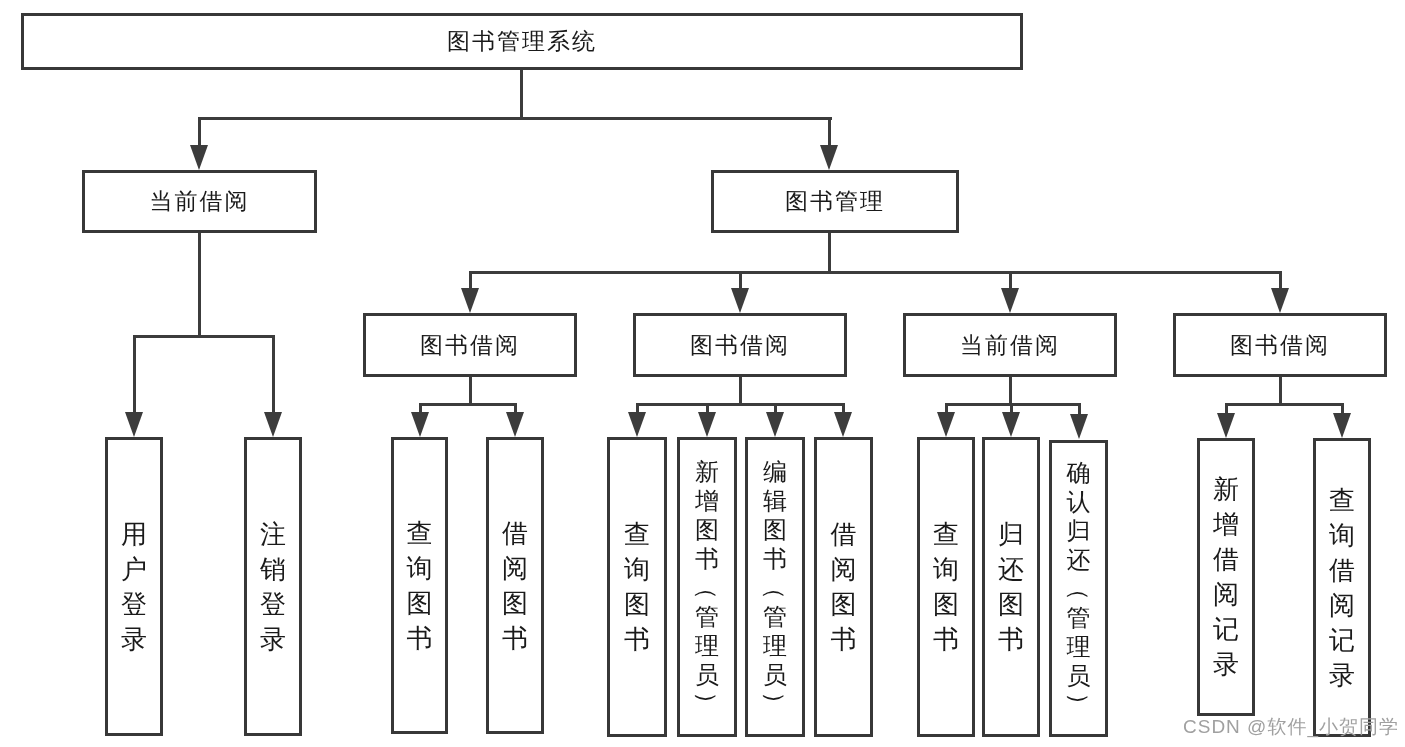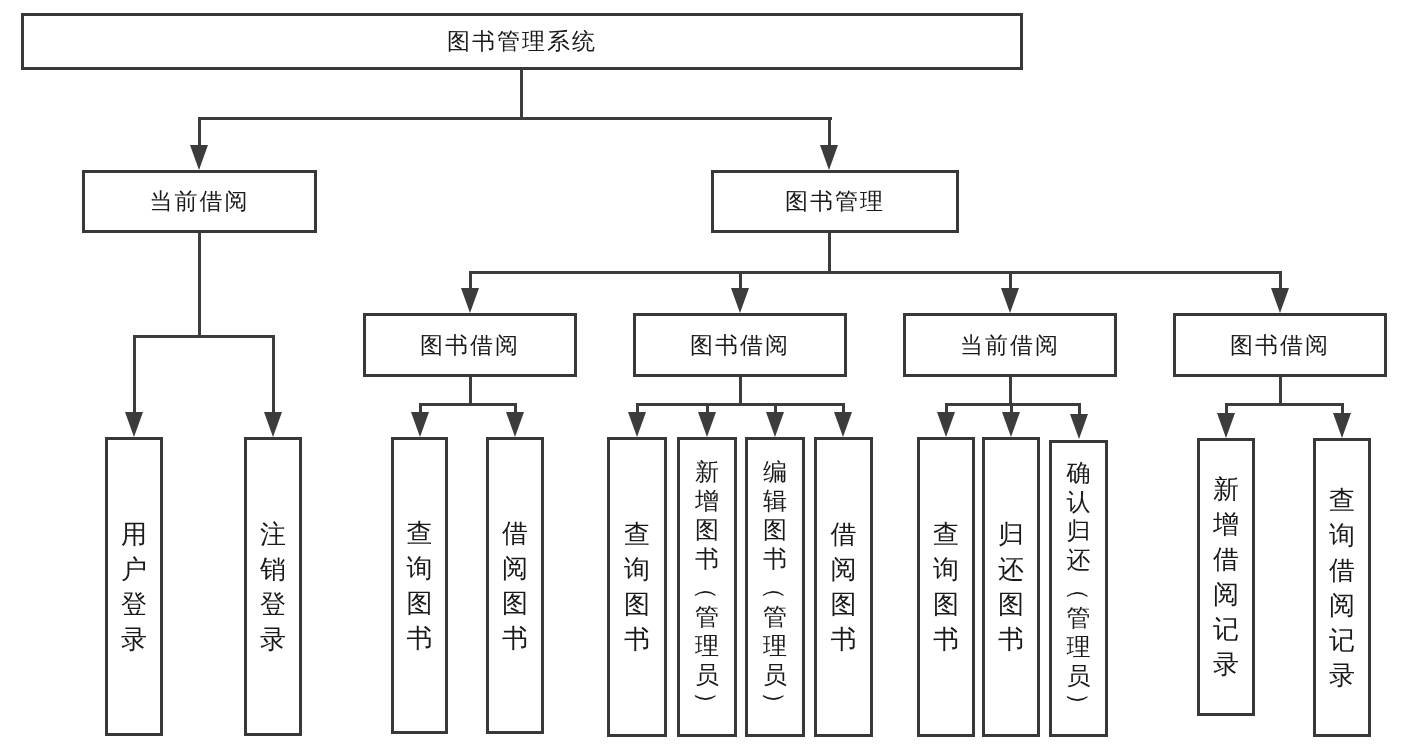--- a/index.html
+++ b/index.html
@@ -221,14 +221,15 @@
     </div>
   <div class="box vbox" style="left:1313px;top:438px;width:58px;height:299px;">
       <span>查</span>
       <span>询</span>
       <span>借</span>
       <span>阅</span>
       <span>记</span>
       <span>录</span>
     </div>
 
+  <div class="watermark">CSDN @软件_小贺同学</div>
 
 </div>
 
 </body></html>

